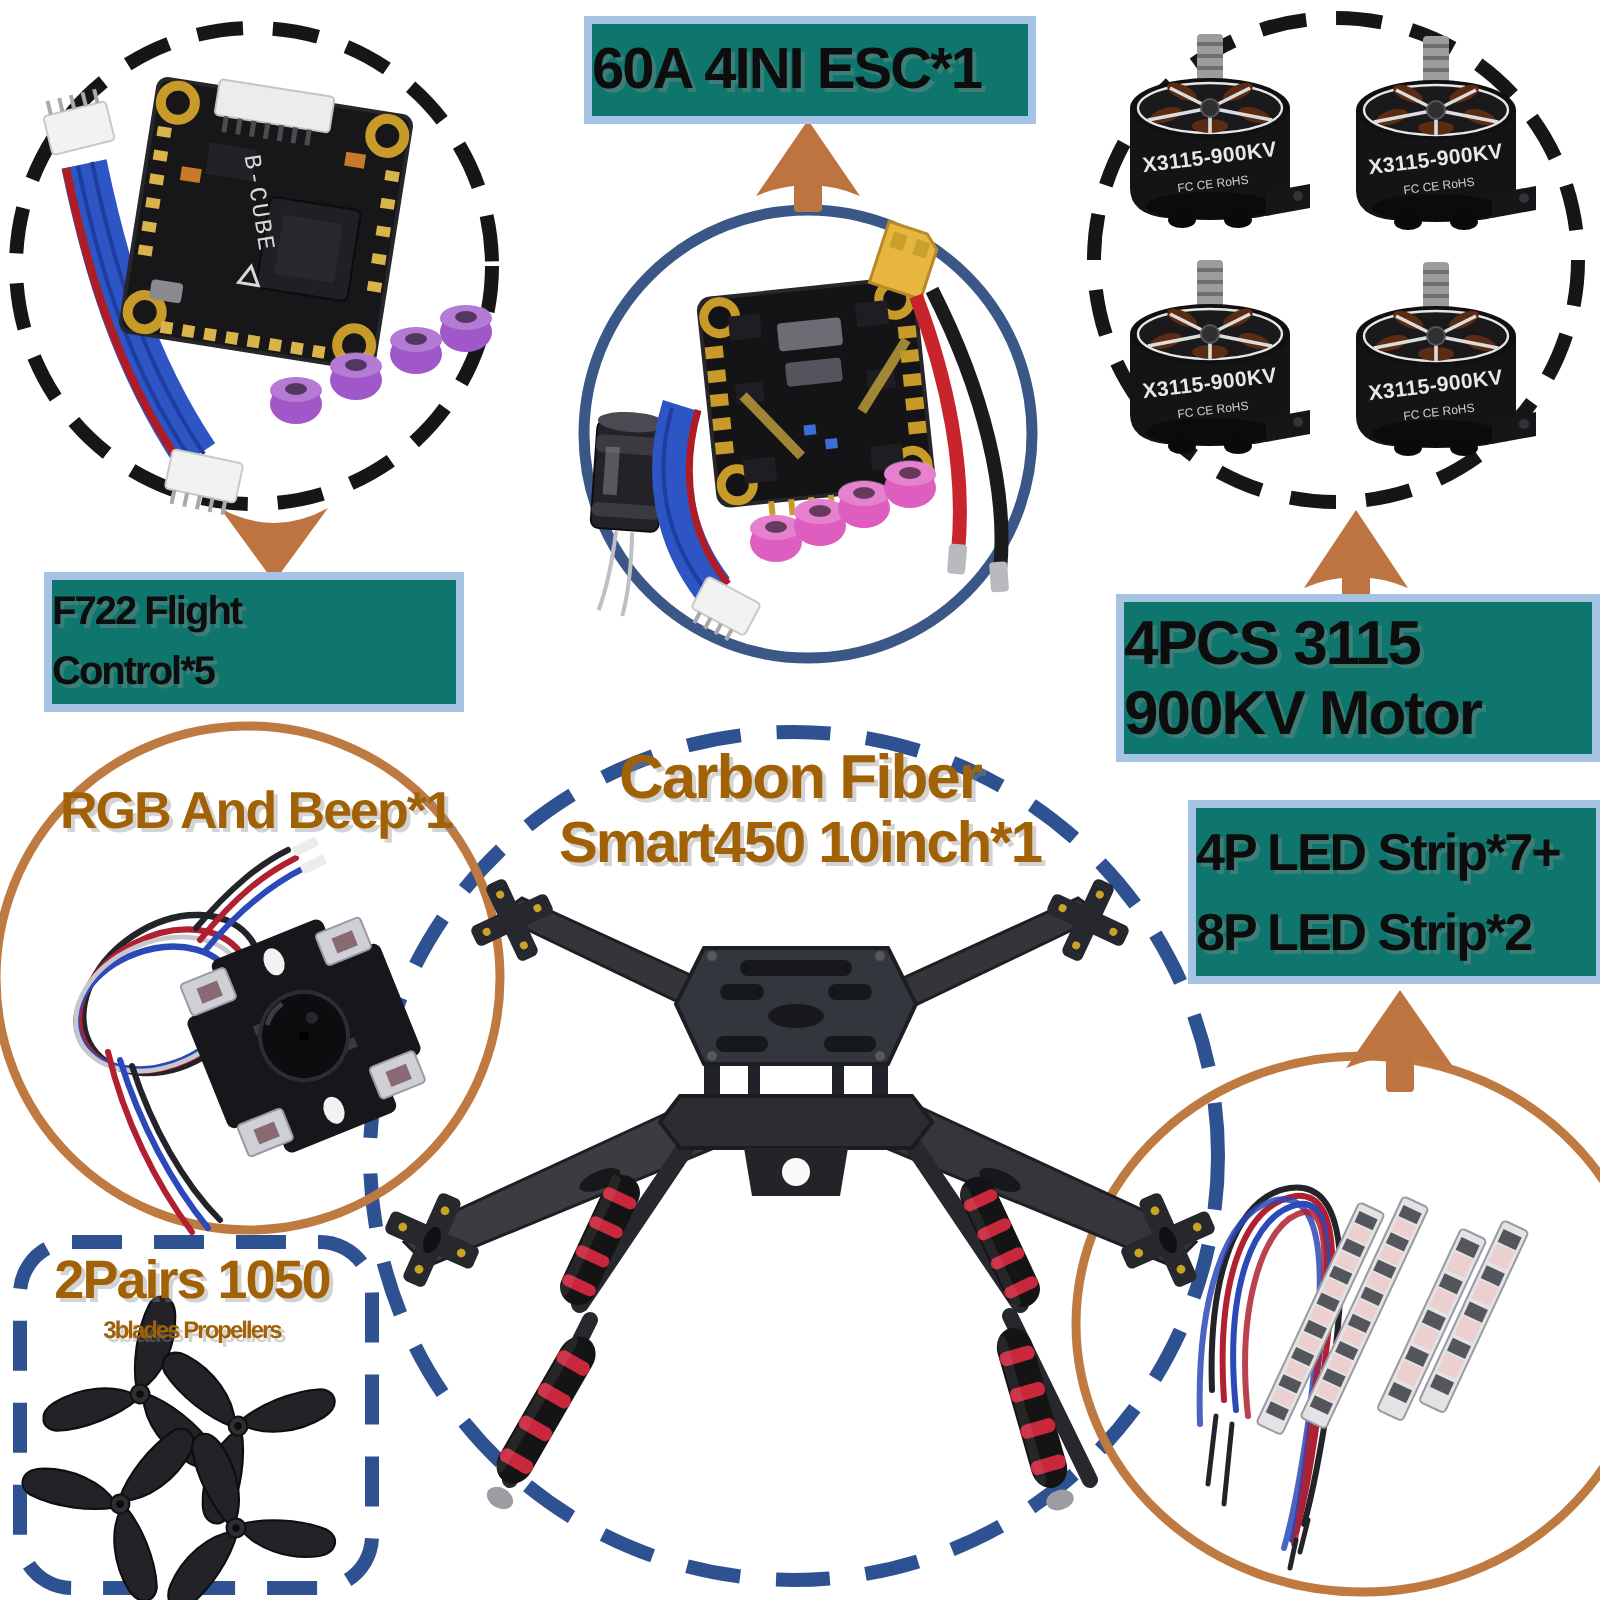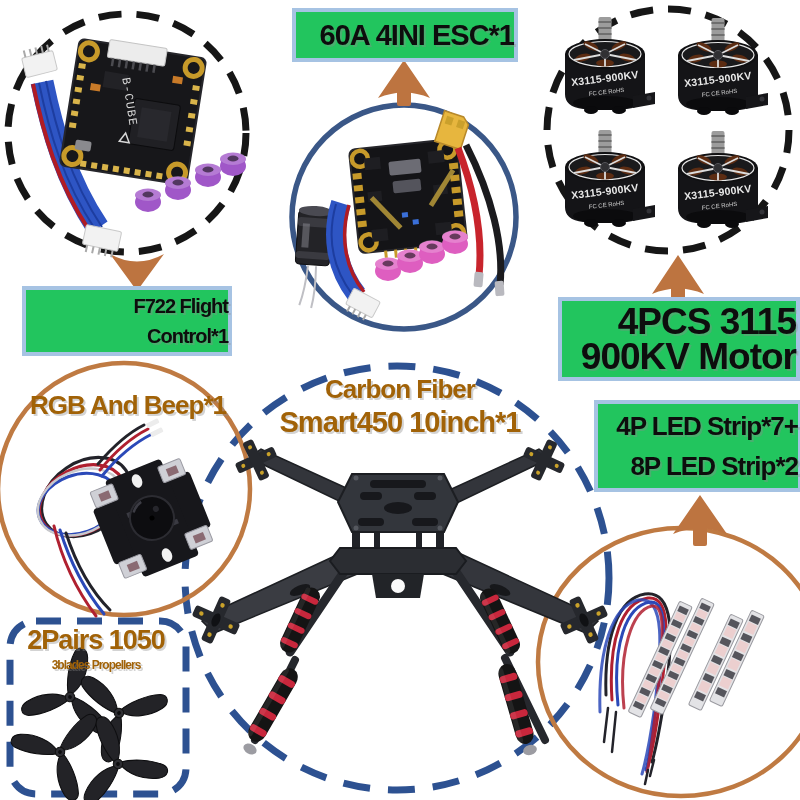--- a/index.html
+++ b/index.html
@@ -2,35 +2,35 @@
 <html><head>
 <meta charset="utf-8">
 <style>
   html,body{margin:0;padding:0;background:#ffffff;}
   .canvas{
     position:relative;width:800px;height:800px;background:#ffffff;overflow:hidden;
     font-family:"Liberation Sans",sans-serif;
   }
   .scene{position:absolute;left:0;top:0;width:800px;height:800px;}
   .lbl{
-    position:absolute;background:#22c55e;border:4px solid #a6c3e3;color:#0d0d0d;
-    font-weight:bold;text-align:right;white-space:nowrap;
+    position:absolute;background:#0f766e;border:4px solid #a6c3e3;color:#0d0d0d;
+    font-weight:bold;text-align:left;white-space:nowrap;
     text-shadow:2px 2px 0 rgba(140,140,140,.38);letter-spacing:-1px;
   }
   .freetext{
     position:absolute;color:#a16207;font-weight:bold;text-align:center;white-space:nowrap;
     text-shadow:2px 2px 0 rgba(140,140,140,.38);letter-spacing:-1px;
   }
   #esc-label{left:292px;top:8px;width:218px;height:46px;font-size:29px;line-height:46px;}
   #fc-label{left:22px;top:286px;width:202px;padding:1px 0;font-size:20px;line-height:30px;}
-  #motor-label{left:558px;top:297px;width:234px;padding:3px 0;font-size:37px;line-height:35px;}
+  #motor-label{left:558px;top:297px;width:234px;padding:3px 0;font-size:31px;line-height:35px;}
   #led-label{left:594px;top:400px;width:200px;padding:2px 0;font-size:26px;line-height:40px;}
   #rgb-label{left:30px;top:390px;width:195px;font-size:26px;}
   #frame-label{left:255px;top:372px;width:290px;}
-  #frame-label .l1{font-size:26px;line-height:34px;}
+  #frame-label .l1{font-size:31px;line-height:34px;}
   #frame-label .l2{font-size:29px;line-height:32px;}
   #prop-label{left:8px;top:626px;width:176px;}
   #prop-label .l1{font-size:27px;line-height:28px;}
   #prop-label .l2{font-size:12px;line-height:22px;}
   .motor-mark{font-family:"Liberation Sans",sans-serif;font-size:10.5px;font-weight:bold;fill:#e8e8e8;letter-spacing:.2px;}
   .motor-cert{font-family:"Liberation Sans",sans-serif;font-size:6px;fill:#cfcfcf;}
   .fc-silk{font-family:"Liberation Mono","DejaVu Sans Mono",monospace;font-size:12px;fill:#d8d8d8;letter-spacing:1px;}
 </style>
 </head>
 <body>
@@ -466,21 +466,21 @@
     <use href="#prop" transform="translate(118,764) rotate(95) scale(1.05)"></use>
   </g>
 </svg>
 
 <div class="lbl" id="esc-label">
   <span>60A 4INI ESC*1</span>
 </div>
 
 <div class="lbl" id="fc-label">
   <div>F722 Flight</div>
-  <div>Control*1</div>
+  <div>Control*5</div>
 </div>
 
 <div class="lbl" id="motor-label">
   <div>4PCS 3115</div>
   <div>900KV Motor</div>
 </div>
 
 <div class="lbl" id="led-label">
   <div>4P LED Strip*7+</div>
   <div>8P LED Strip*2</div>

